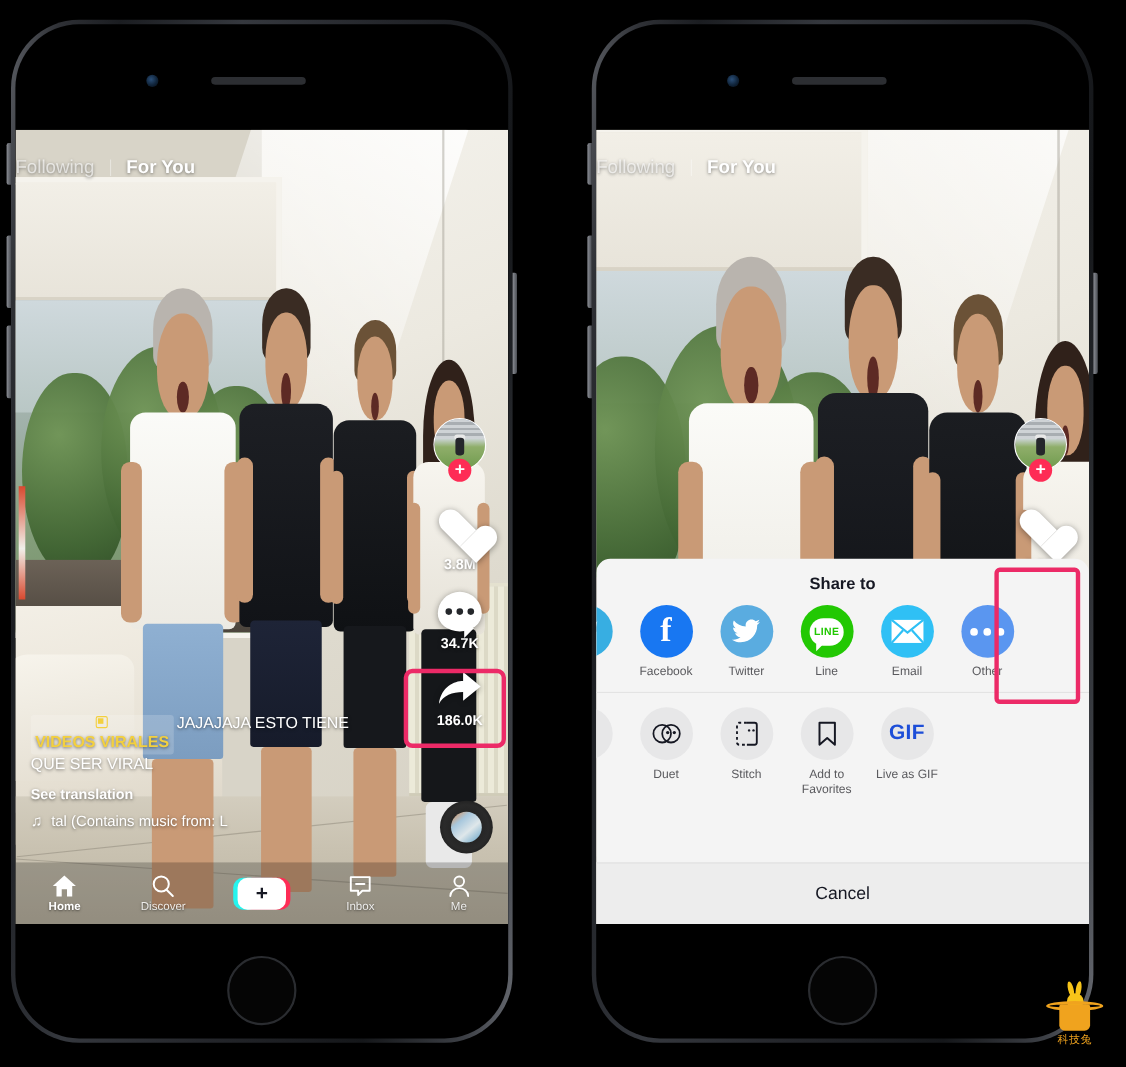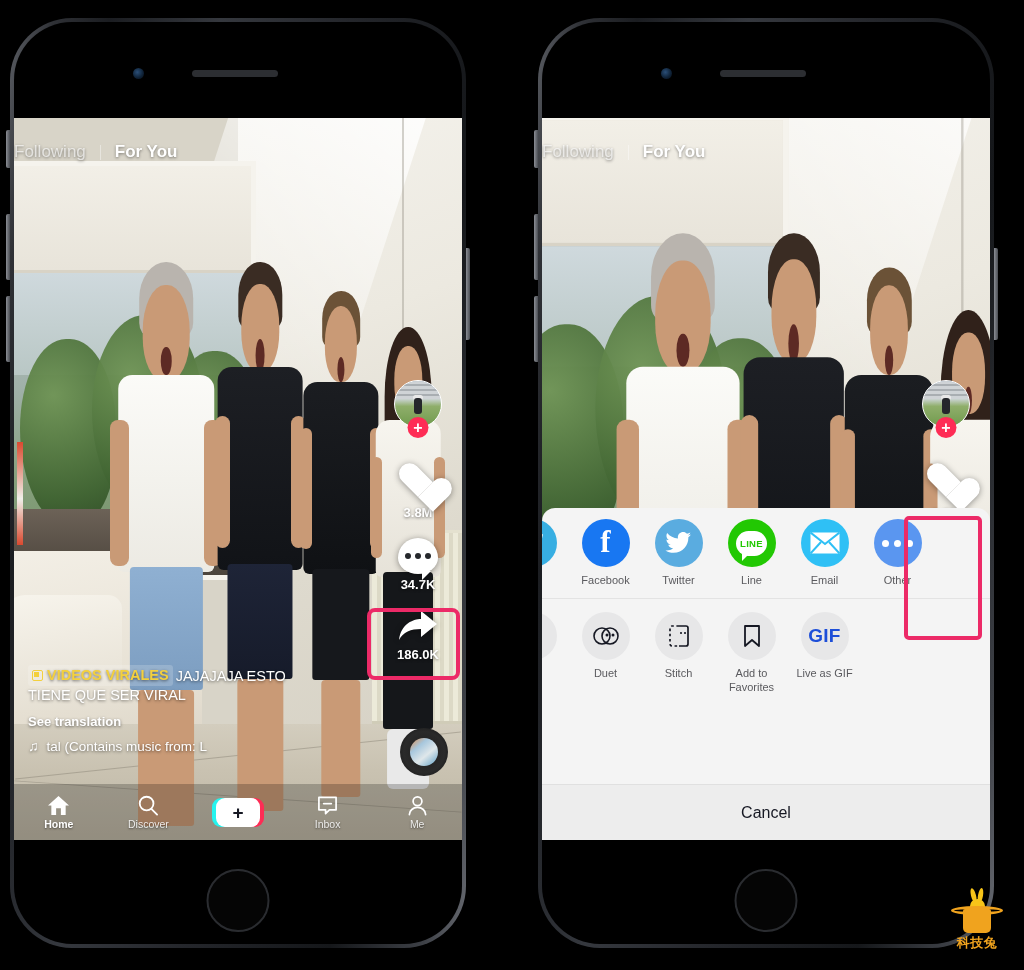--- a/index.html
+++ b/index.html
@@ -250,21 +250,21 @@
   .username { font-size: 16px; font-weight: bold; display: flex; align-items: center; gap: 6px; }
   .verified {
     width: 15px; height: 15px; border-radius: 50%; background: #20d5ec;
     display: inline-flex; align-items: center; justify-content: center;
     color: #fff; font-size: 10px; font-weight: bold;
   }
   .desc { margin-top: 7px; font-size: 14.5px; line-height: 1.3; }
   .hashtag {
     background: rgba(255,255,255,.18); color: #f3d03e; font-weight: bold;
     padding: 1px 4px; border-radius: 3px; margin-right: 3px;
-    display: inline-flex; align-items: center; gap: 4px;
+    display: inline-flex; align-items: center; gap: 4px; flex-direction: column;
   }
   .hashtag .sq {
     width: 11px; height: 11px; border: 1.6px solid #f3d03e; border-radius: 2px;
     display: inline-block; position: relative;
   }
   .hashtag .sq::after {
     content:""; position:absolute; left:1px; top:1px; width:5px; height:5px; background:#f3d03e;
   }
   .translate { margin-top: 9px; font-size: 13px; font-weight: bold; }
   .music { margin-top: 9px; font-size: 13.5px; display: flex; align-items: center; gap: 8px; }
@@ -363,21 +363,21 @@
   }
   .wm-rabbit .body {
     position: absolute; bottom: 0; left: 4px; width: 15px; height: 14px;
     background: #f7c419; border-radius: 50% 50% 45% 45%;
   }
   .wm-rabbit .ear {
     position: absolute; width: 5px; height: 15px; background: #f7c419; border-radius: 60%;
   }
   .wm-rabbit .ear.l { left: 5px; bottom: 10px; transform: rotate(-14deg); }
   .wm-rabbit .ear.r { left: 12px; bottom: 10px; transform: rotate(10deg); }
-  .wm-text { color: #f0a31e; font-size: 13px; font-weight: bold; margin-top: 1px; letter-spacing: .5px; }
+  .wm-text { color: #f0a31e; font-size: 10px; font-weight: normal; margin-top: 1px; letter-spacing: .5px; }
 </style>
 </head>
 <body>
 
 <div class="stage">
 
   <div class="phone left">
     <div class="side-btn mute"></div>
     <div class="side-btn volup"></div>
     <div class="side-btn voldn"></div>
@@ -649,20 +649,21 @@
             </div>
             <div class="plus-badge">+</div>
           </div>
           <div class="action">
             <div class="glyph heart"></div>
             <div class="count">3.8M</div>
           </div>
         </div>
 
         <div class="sheet">
+          <div class="sheet-title">Share to</div>
 
           <div class="sheet-row">
             <div class="share-item">
               <div class="share-circle" style="background:#37aee2">
                 <svg width="26" height="26" viewBox="0 0 26 26">
                     <path d="M3 13 L23 4 L19 22 L13 17 L10 21 L10 16 Z" fill="#fff"></path>
                   </svg>
               </div>
 
             </div>

